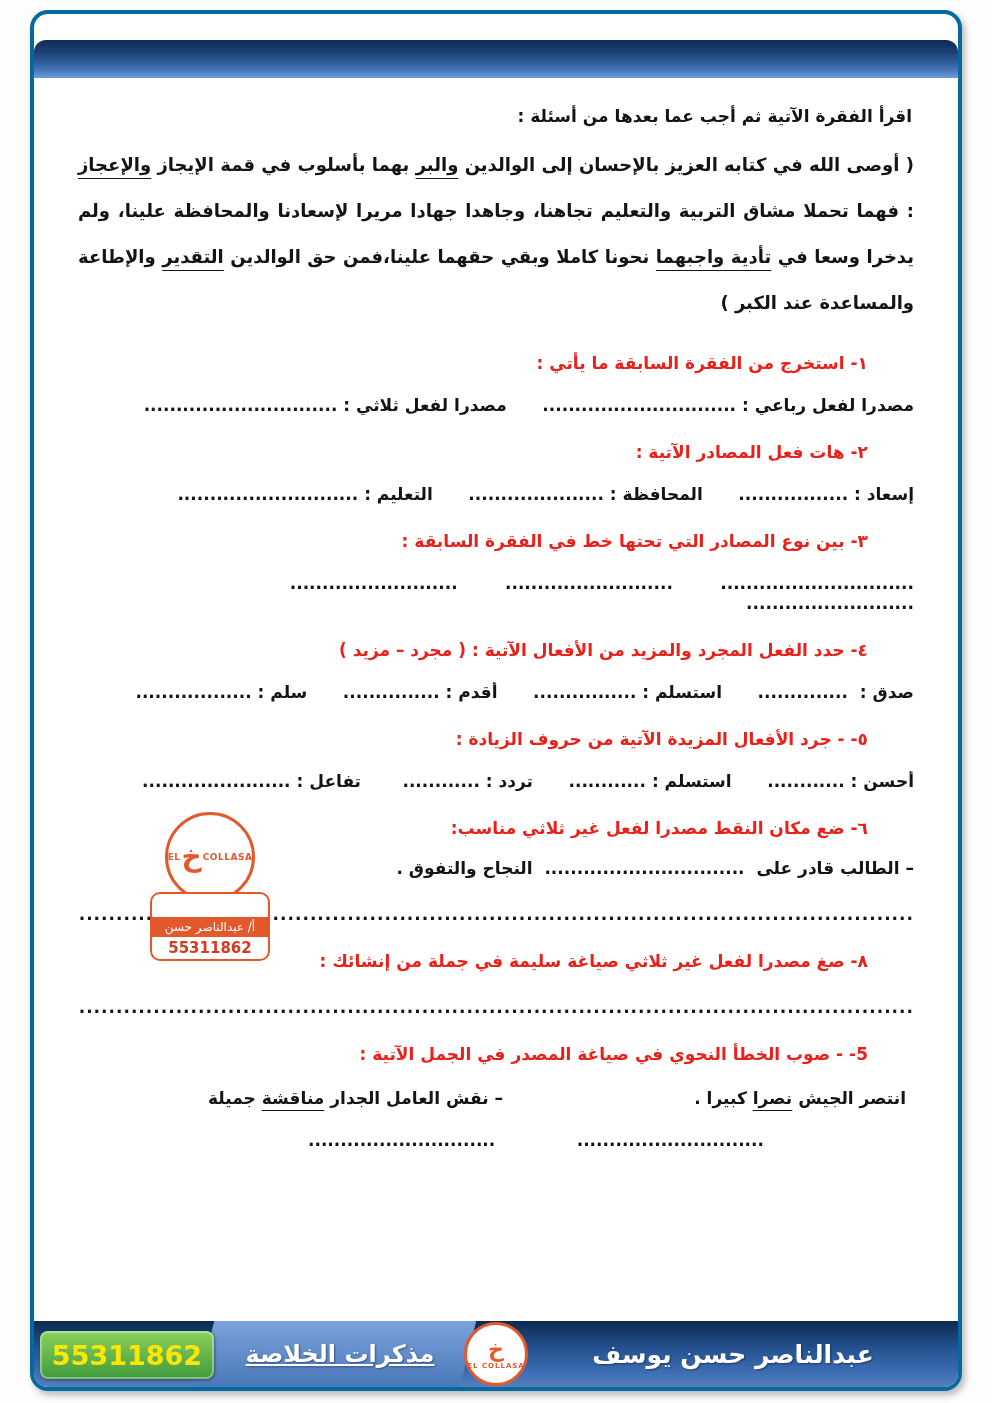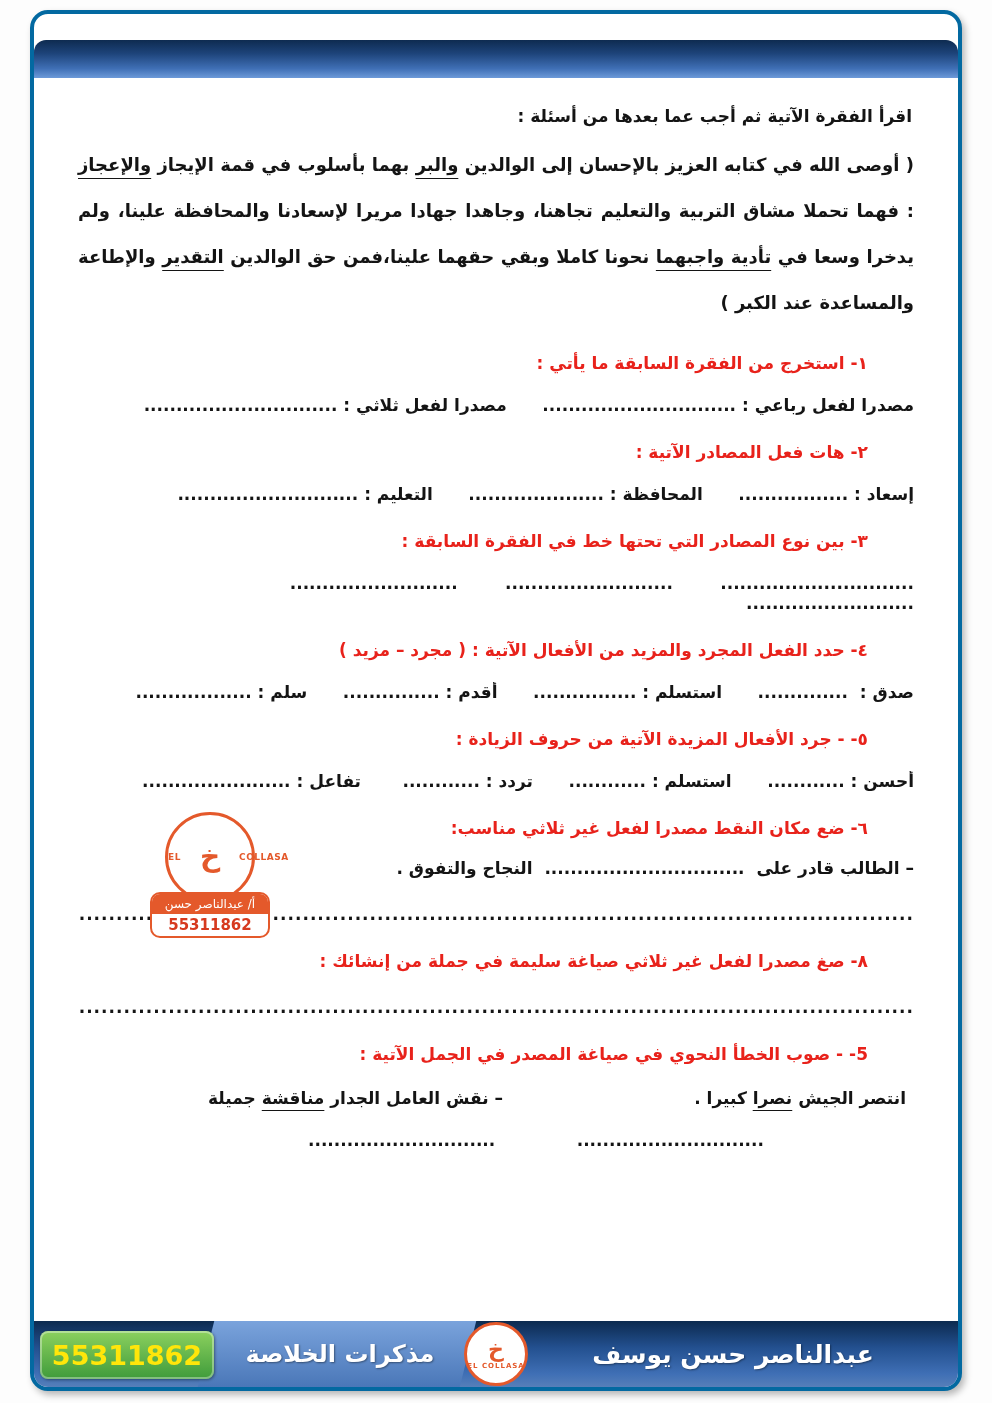--- a/index.html
+++ b/index.html
@@ -61,47 +61,48 @@
     display:flex; justify-content:space-between;
     margin-top:22px; padding:0 150px 0 230px;
     font-size:17px;
   }
   
   .stamp { position:absolute; left:116px; top:798px; width:120px; text-align:center; }
   .stamp-circle {
     width:84px; height:84px; margin:0 auto;
     border:3px solid #e4592b; border-radius:50%;
     background:#fff;
-    display:flex; align-items:center; gap:19px;
+    display:flex; align-items:center; justify-content:center; gap:1px;
     color:#e4592b;
   }
   .stamp-circle .side { font-size:9px; font-weight:700; letter-spacing:.5px; }
   .stamp-circle .glyph { font-size:28px; font-weight:700; line-height:1; }
   .stamp-box {
     margin-top:-10px; position:relative;
     border:2px solid #e4592b; border-radius:10px;
     overflow:hidden; background:#fff;
   }
-  .stamp-box .name { background:#e4592b; color:#fff; font-size:12px; padding:3px 4px; direction:rtl; }
+  .stamp-box .name { background:#e4592b; color:#fff; font-size:12px; padding:3px 4px; direction:rtl;margin-top:23px; }
   .stamp-box .phone { color:#d63a1f; font-size:15px; font-weight:700; padding:2px; }
   
   .footer {
     position:absolute; left:0; right:0; bottom:0; height:66px;
     background:linear-gradient(180deg,#0c2a4f 0%, #23508f 40%, #3f6fb5 80%, #567fb9 100%);
   }
   .footer-brand-bg {
     position:absolute; left:172px; top:0; bottom:0; width:262px;
     background:linear-gradient(180deg,#7aa3dc,#4a77b8);
     transform:skewX(-14deg);
   }
   .footer-brand {
     position:absolute; left:196px; top:0; bottom:0; width:220px;
     display:flex; align-items:center; justify-content:center;
     color:#fff; font-size:24px; font-weight:700; direction:rtl;
     text-shadow:1px 1px 2px rgba(0,0,0,.4);
+    text-decoration:underline;
   }
   .footer-logo {
     position:absolute; left:50%; top:50%; transform:translate(-50%,-50%);
     width:58px; height:58px; border-radius:50%;
     background:#fff; border:3px solid #e4592b;
     display:flex; flex-direction:column; align-items:center; justify-content:center;
     color:#e4592b;
   }
   .footer-logo .glyph { font-size:22px; font-weight:700; line-height:1; }
   .footer-logo .brandtxt { font-size:7px; font-weight:700; letter-spacing:1px; margin-top:1px; }

